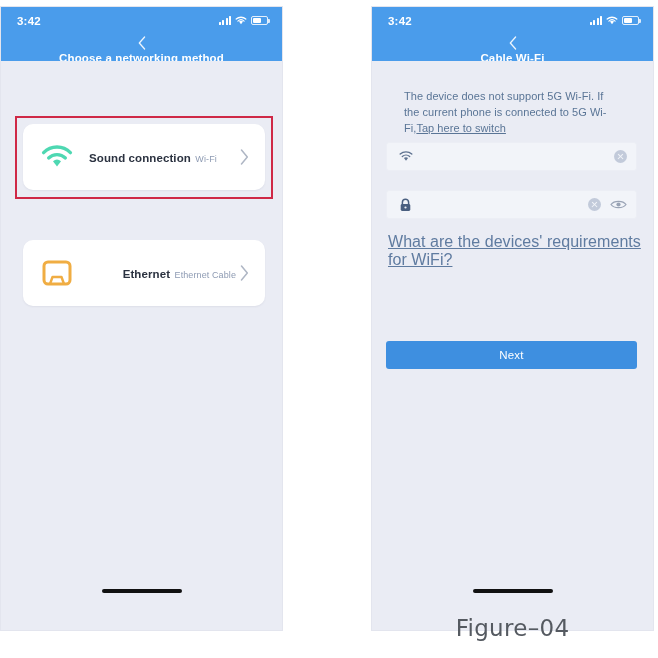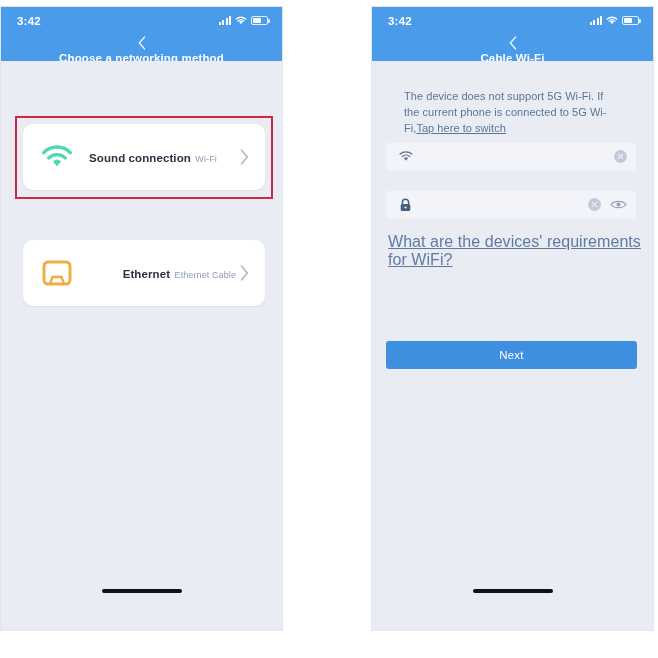--- a/index.html
+++ b/index.html
@@ -462,15 +462,16 @@
         </div>
 
         <a class="req-link" href="#">What are the devices' requirements for WiFi?</a>
 
         <button class="next-btn">Next</button>
 
         <div class="home-indicator"></div>
       </div>
     </div>
 
+    <div class="caption">Figure–04</div>
   </div>
 
 </div>
 
 </body></html>

